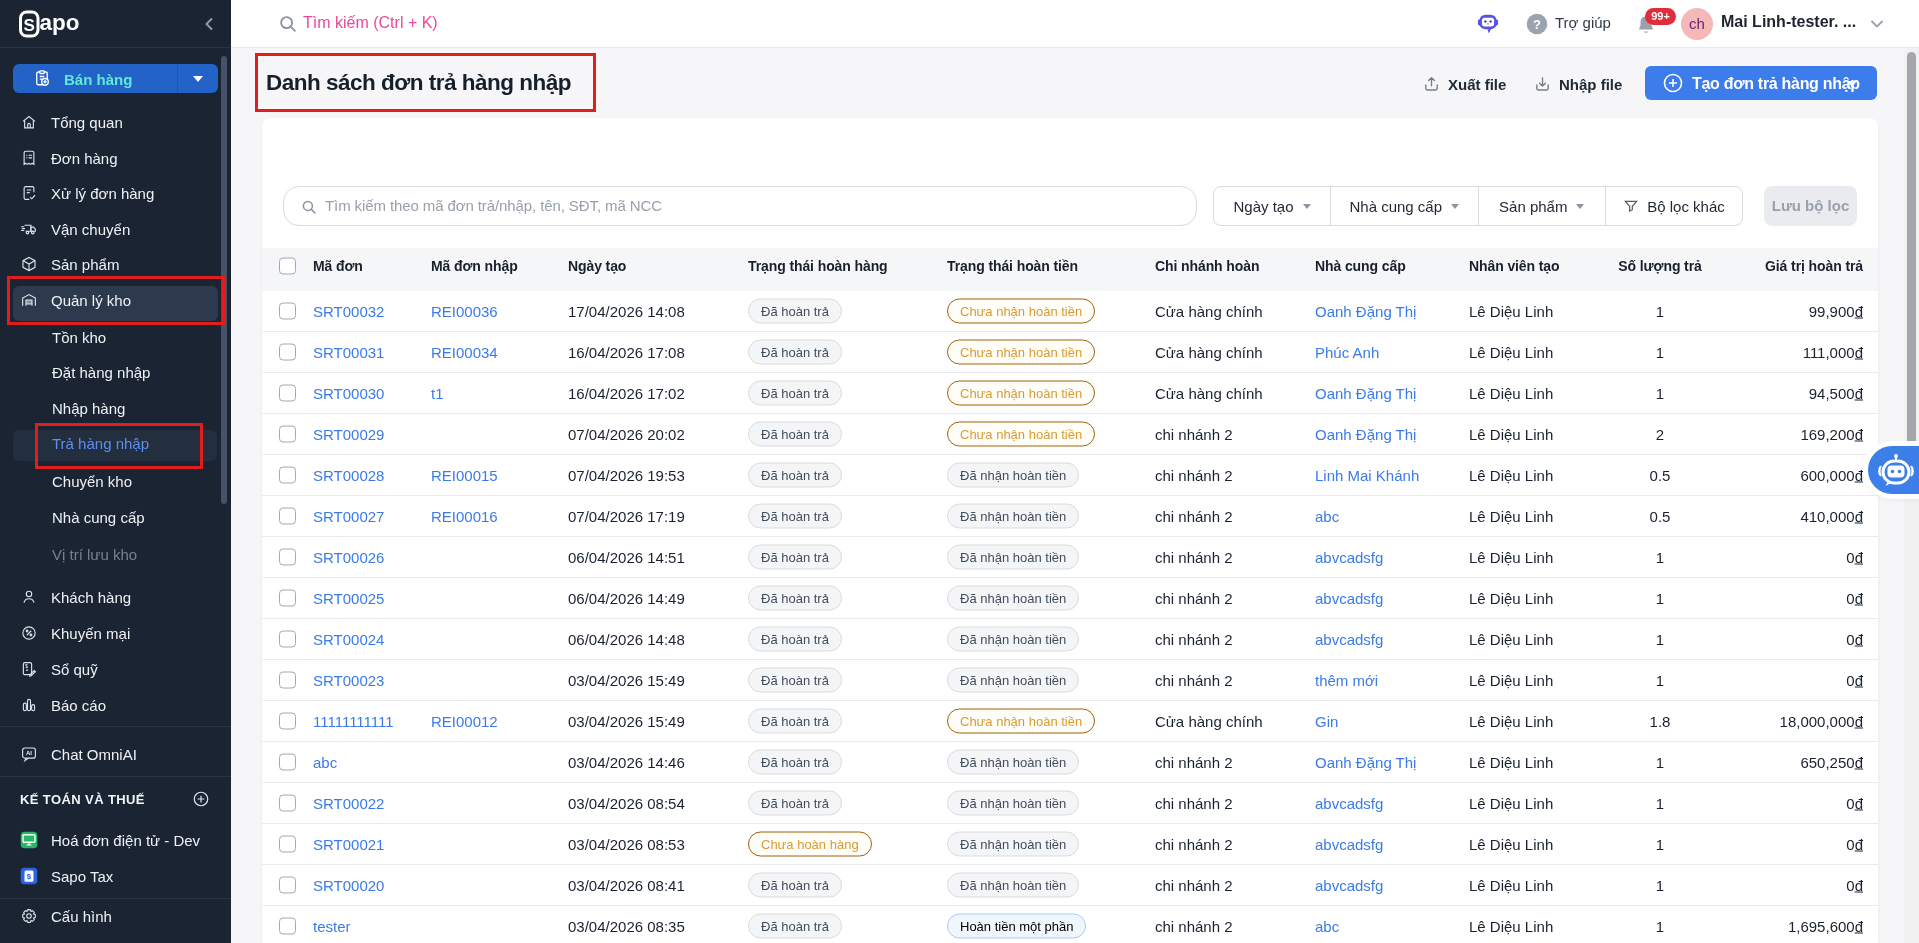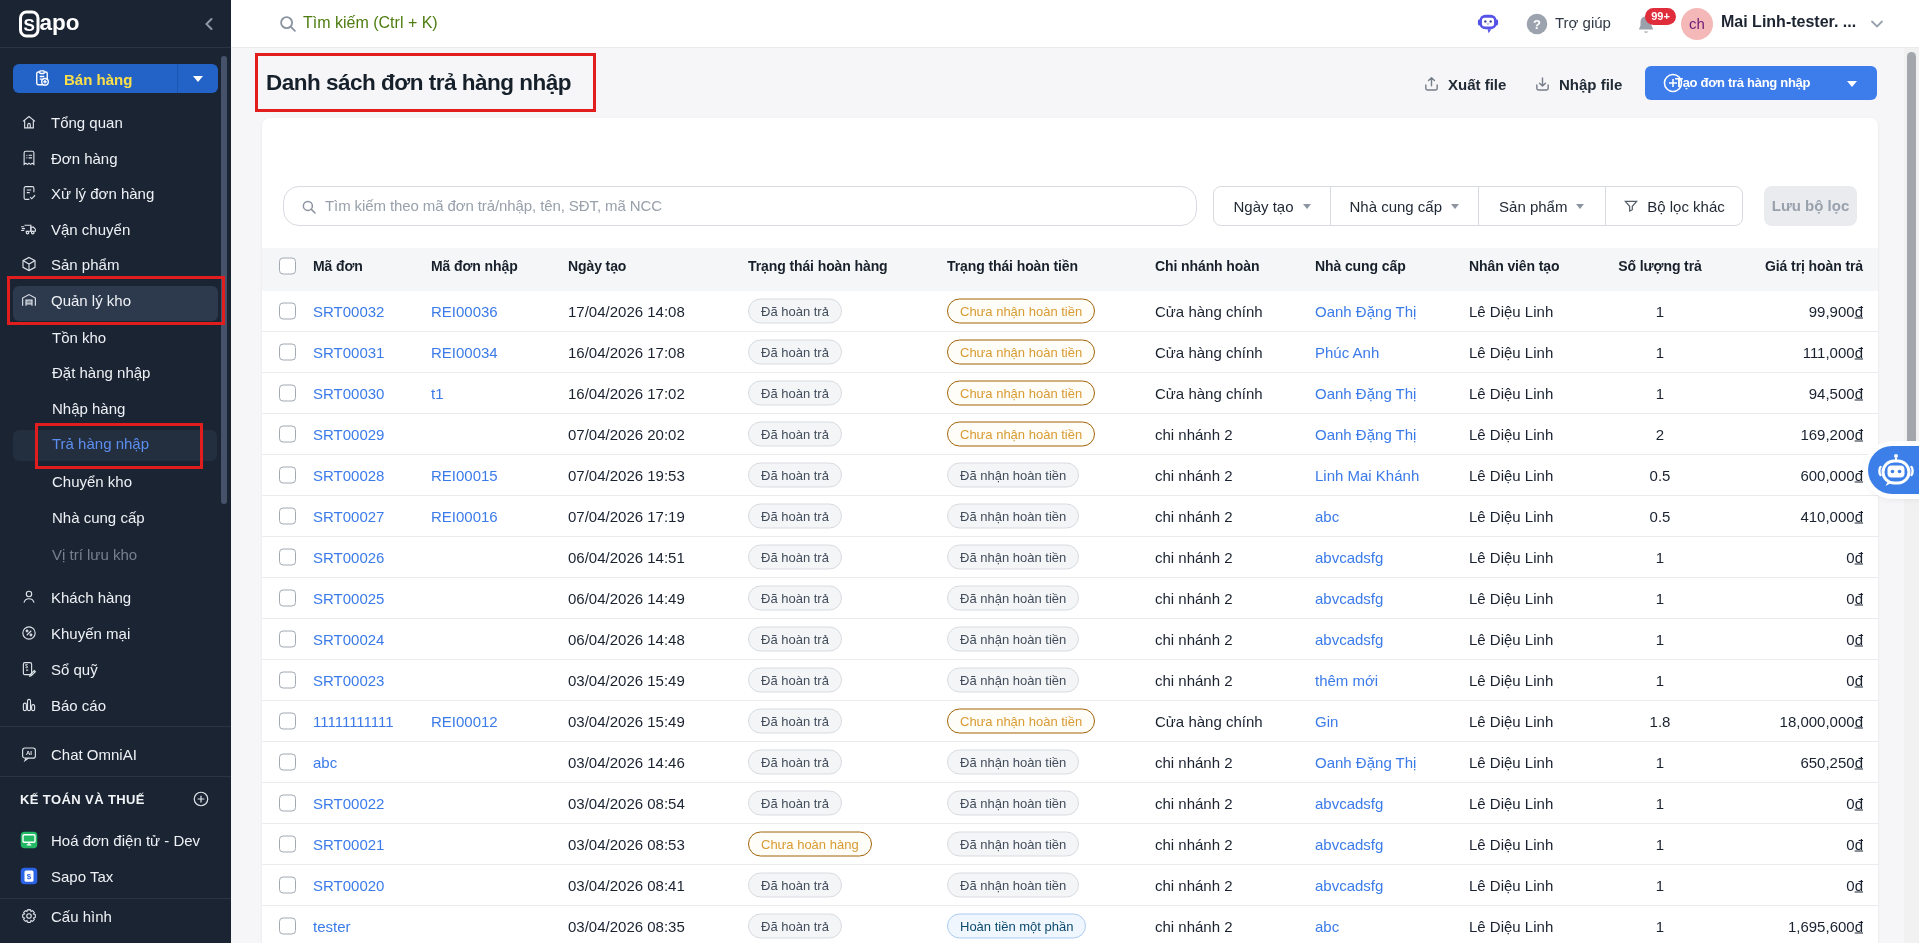--- a/index.html
+++ b/index.html
@@ -11,21 +11,21 @@
 .sbrow .ic { position:absolute; left:20px; top:50%; transform:translateY(-50%); width:18px; height:18px; }
 .sbrow .tx { position:absolute; left:51px; top:50%; transform:translateY(-50%); font-size:15px; color:#eef1f5; white-space:nowrap; }
 .sbrow.sub .tx { left:52px; }
 .sbrow.muted .tx { color:#76808f; }
 .hl1 { position:absolute; left:13px; right:13px; top:4px; height:35px; background:#2d3a4d; border-radius:6px; }
 .hl2 { position:absolute; left:13px; right:14px; top:5px; height:31px; background:#232e3f; border-radius:6px; }
 .sbdiv { position:absolute; left:0px; width:231px; height:1px; background:#2a3442; }
 #banhang { position:absolute; left:13px; top:64px; width:205px; height:29px; background:#2363c8; border-radius:6px; }
 #banhang .cdiv { position:absolute; right:40px; top:0; width:1px; height:29px; background:#1d55ae; }
 #banhang .car { position:absolute; right:15px; top:12px; width:0; height:0; border-left:5px solid transparent; border-right:5px solid transparent; border-top:6px solid #fff; }
-#banhang .tx { position:absolute; left:51px; top:50%; transform:translateY(-50%); color:#fde047; font-size:15px; font-weight:700; }
+#banhang .tx { position:absolute; left:51px; top:50%; transform:translateY(-50%); color:#5eead4; font-size:15px; font-weight:700; }
 #banhang .ic { position:absolute; left:20px; top:5px; width:18px; height:18px; }
 #sbscroll { position:absolute; left:221px; top:56px; width:6px; height:448px; background:#46526a; border-radius:3px; }
 #topbar { position:absolute; left:231px; top:0; width:1688px; height:48px; background:#fff; border-bottom:1px solid #e9eaec; z-index:4; }
 #main { position:absolute; left:231px; top:48px; width:1688px; height:895px; }
 #pagetitle { position:absolute; left:35px; top:22px; font-size:22.5px; font-weight:700; color:#16202b; letter-spacing:-0.5px; }
 .headbtn { position:absolute; top:24px; font-size:15px; font-weight:700; color:#212b36; }
 #bluebtn { position:absolute; left:1414px; top:18px; width:232px; height:34px; background:#3d7ceb; border-radius:6px; color:#fff; font-size:15px; font-weight:700; }
 #card { position:absolute; left:31px; top:70px; width:1616px; height:825px; background:#fff; border-radius:8px 8px 0 0; box-shadow:0 1px 3px rgba(16,24,40,.08); }
 #tabrow { position:absolute; left:0; top:0; width:100%; height:47px; border-bottom:1px solid #e6e8ea; }
 #tabactive { position:absolute; left:22px; top:14px; color:#2e74e8; font-size:15px; font-weight:500; }
@@ -46,35 +46,35 @@
 #thead .cb { top:18px; }
 .link { color:#3b7be9; font-weight:500; }
 .cb { position:absolute; left:17px; top:50%; transform:translateY(-50%); width:17px; height:17px; border:1.5px solid #a2a9b3; border-radius:4px; background:#fff; }
 .c1 { left:51px; } .c2 { left:169px; } .c3 { left:306px; } .c4 { left:486px; } .c5 { left:685px; }
 .c6 { left:893px; } .c7 { left:1053px; } .c8 { left:1207px; }
 .c9 { left:1338px; width:120px; text-align:center; }
 .c10 { right:15px; text-align:right; }
 .pill { display:inline-block; height:25px; line-height:23px; padding:0 12px; border-radius:13px; font-size:13px; }
 .pgray { background:#f4f5f7; border:1px solid #d8dbdf; color:#424d5c; }
 .pyellow { background:#fffdf7; border:1px solid #a16207; color:#d89b33; }
-.pblue { background:#f0f6fd; border:1px solid #a9cbf1; color:#0c4a6e; }
+.pblue { background:#f0f6fd; border:1px solid #a9cbf1; color:#000000; }
 .dd { text-decoration:underline; }
 .redbox { position:absolute; border:3px solid #e11d1d; z-index:50; }
 #robot { position:absolute; left:1868px; top:446px; width:60px; height:48px; background:#3d7fe8; border-radius:24px 0 0 24px; box-shadow:0 0 0 5px rgba(255,255,255,.95), 0 2px 10px rgba(0,0,0,.15); z-index:40; }
 #mscroll { position:absolute; right:0; top:48px; width:15px; height:895px; background:#f1f1f1; z-index:30; }
 #mscroll .thumb { position:absolute; left:3px; top:4px; width:9px; height:394px; background:#a3a7ac; border-radius:5px; }
 </style>
 </head>
 <body>
 <div id="topbar">
   <svg style="position:absolute;left:46px;top:13px;" width="22" height="22" viewBox="0 0 24 24" fill="none" stroke="#8b93a0" stroke-width="2">
       <circle cx="10.5" cy="10.5" r="6"></circle>
       <path d="M15.2 15.2 19.5 19.5" stroke-linecap="round"></path>
     </svg>
-  <span style="position:absolute;left:72px;top:14px;font-size:16px;color:#4d7c0f;">Tìm kiếm (Ctrl + K)</span>
+  <span style="position:absolute;left:72px;top:14px;font-size:16px;color:#ec4899;">Tìm kiếm (Ctrl + K)</span>
   <svg style="position:absolute;left:1246px;top:13px;" width="22" height="23" viewBox="0 0 24 25">
   <rect x="1" y="7" width="3.4" height="6.5" rx="1.6" fill="#5553e8"></rect>
       <rect x="19.6" y="7" width="3.4" height="6.5" rx="1.6" fill="#5553e8"></rect>
   <rect x="2.6" y="1.8" width="18.8" height="16" rx="6.5" fill="#5553e8"></rect>
   <rect x="5.4" y="5.2" width="13.2" height="9.6" rx="3" fill="#fff"></rect>
   <rect x="8" y="8" width="2.3" height="2.3" rx="0.6" fill="#23297d"></rect>
       <rect x="13.7" y="8" width="2.3" height="2.3" rx="0.6" fill="#23297d"></rect>
   <path d="M10.3 11.6c1 .9 2.4.9 3.4 0z" fill="#23297d"></path>
   <path d="M11.5 17.7h4L12.7 22z" fill="#5553e8"></path>
 </svg>
@@ -102,21 +102,21 @@
       </svg>Xuất file</div>
   <div class="headbtn" id="btnnhap" style="left:1303px;"><svg style="position:relative;top:3px;margin-right:8px;" width="17" height="18" viewBox="0 0 24 24" fill="none" stroke="#767e89" stroke-width="2" stroke-linecap="round" stroke-linejoin="round">
         <path d="M12 3.5v11M7.8 10.8 12 14.8l4.2-4"></path>
         <path d="M4 13.5v5a2 2 0 0 0 2 2h12a2 2 0 0 0 2-2v-5"></path>
       </svg>Nhập file</div>
   <div id="bluebtn">
     <svg style="position:absolute;left:17px;top:6px;" width="22" height="22" viewBox="0 0 24 24" fill="none" stroke="#fff" stroke-width="1.7">
         <circle cx="12" cy="12" r="9.3"></circle>
         <path d="M12 7.6v8.8M7.6 12h8.8"></path>
       </svg>
-    <span style="position:absolute;left:30px;top:9px;font-size:13px;letter-spacing:-0.3px;">Tạo đơn trả hàng nhập</span>
+    <span style="position:absolute;left:47px;top:9px;font-size:16px;letter-spacing:-0.3px;">Tạo đơn trả hàng nhập</span>
     <div style="position:absolute;right:20px;top:15px;width:0;height:0;border-left:5px solid transparent;border-right:5px solid transparent;border-top:6px solid #fff;"></div>
   </div>
   <div id="card">
     <div id="filterrow">
       <div id="fsearch">
           <svg style="position:absolute;left:16px;top:11px;" width="18" height="18" viewBox="0 0 24 24" fill="none" stroke="#8b93a0" stroke-width="2">
             <circle cx="10.5" cy="10.5" r="6"></circle>
             <path d="M15.2 15.2 20 20" stroke-linecap="round"></path>
           </svg>
           <span class="ph">Tìm kiếm theo mã đơn trả/nhập, tên, SĐT, mã NCC</span>

